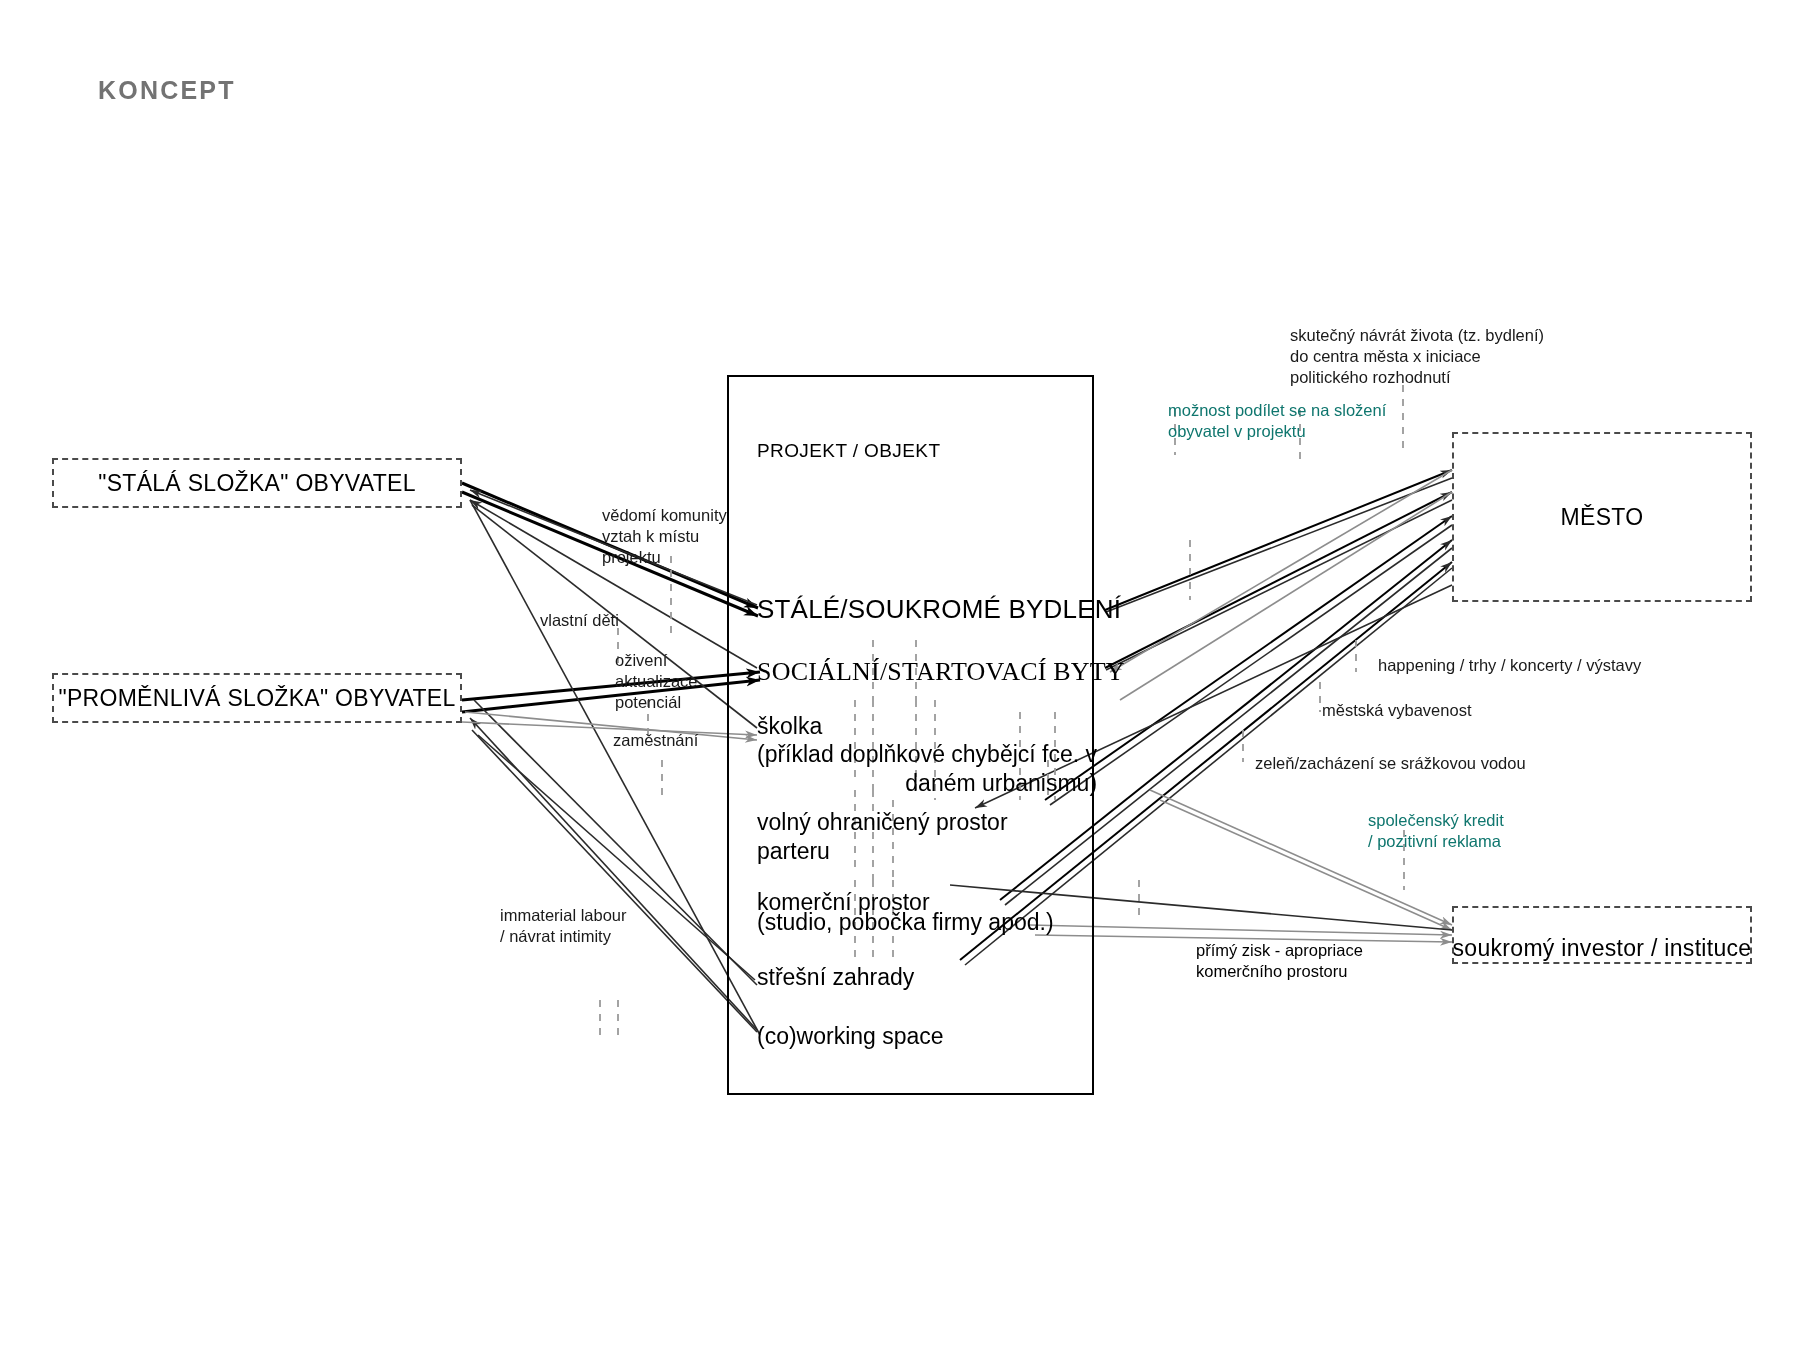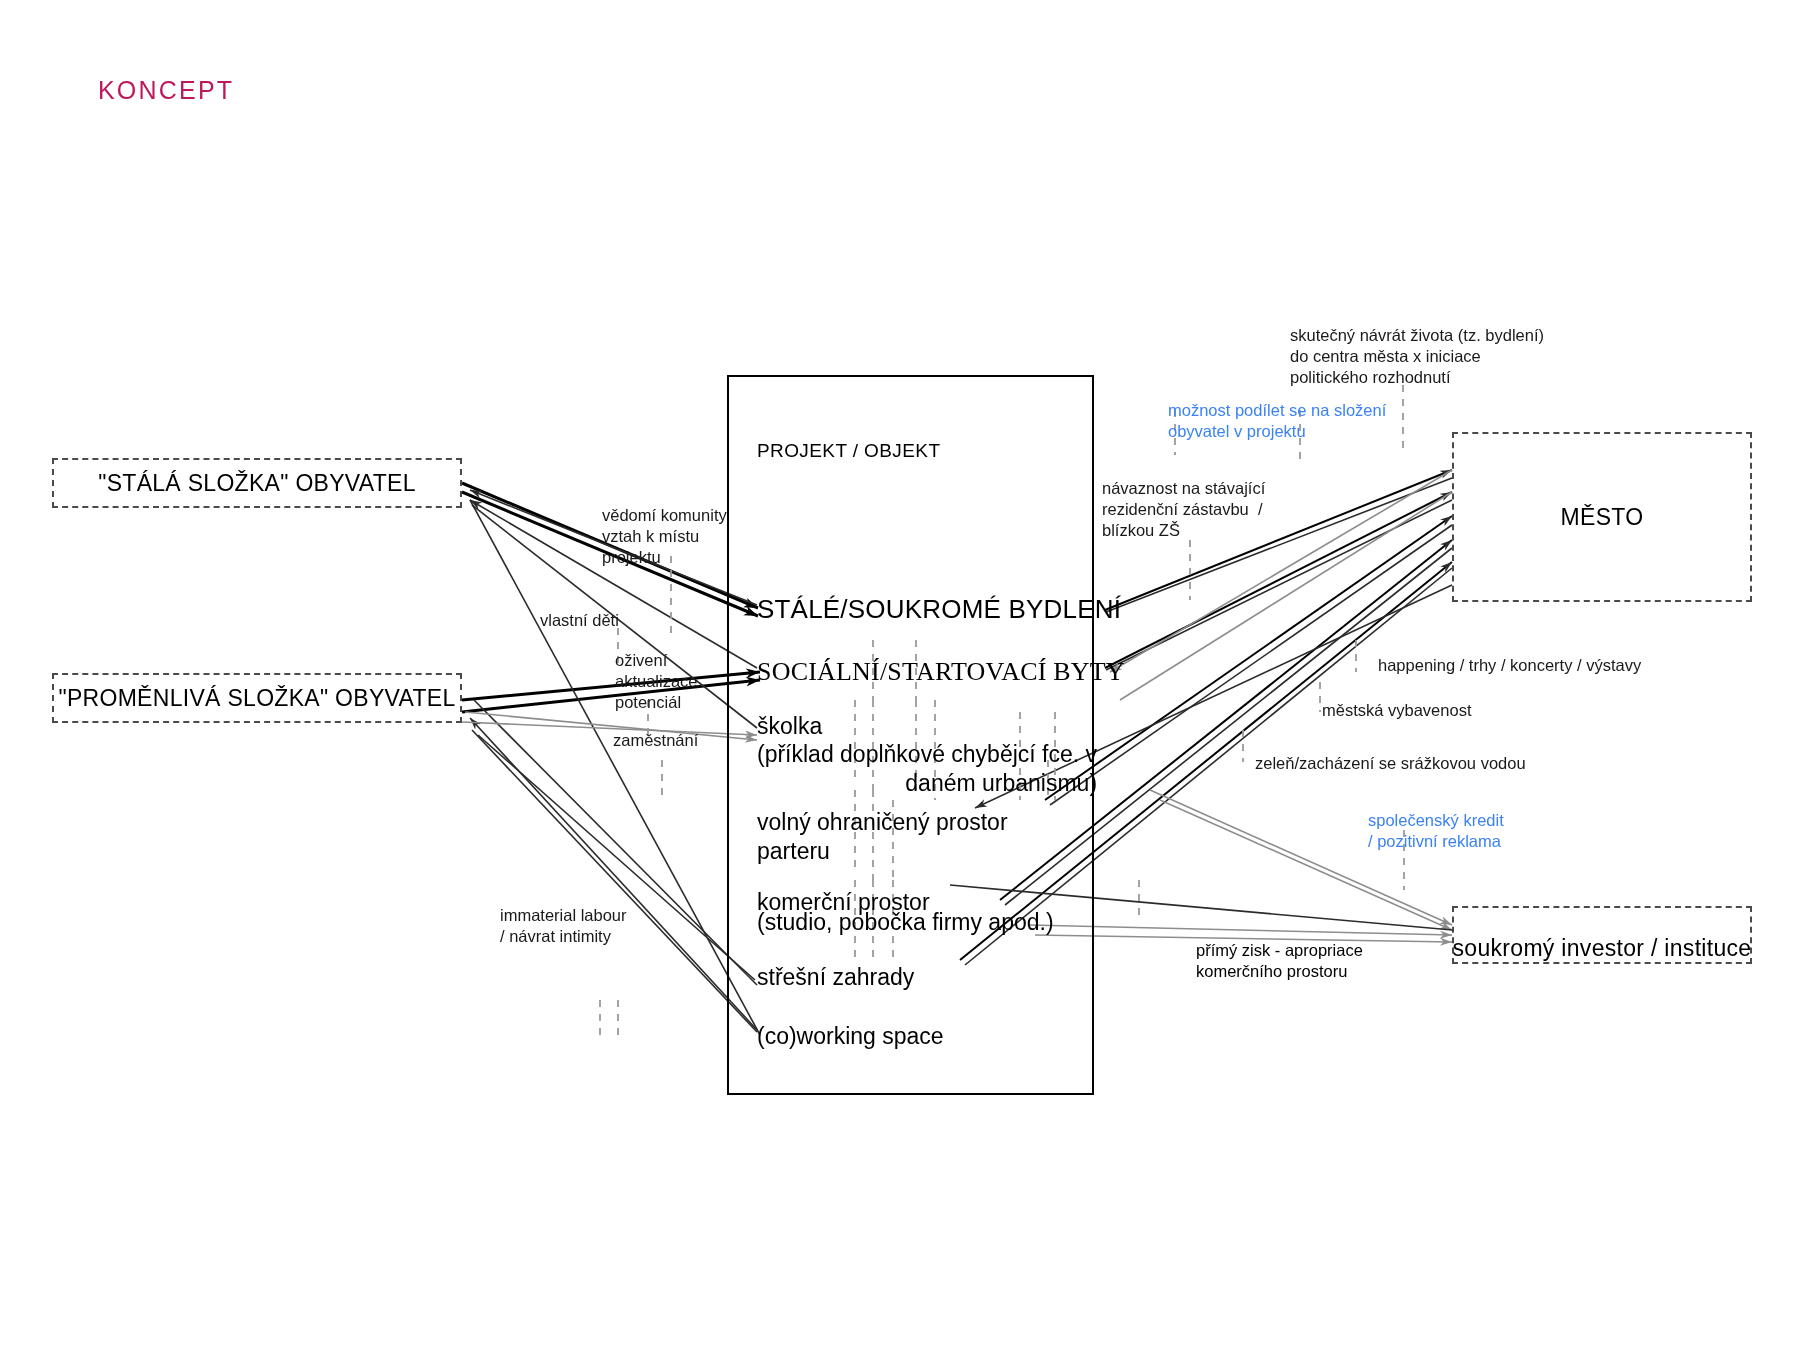--- a/index.html
+++ b/index.html
@@ -24,23 +24,23 @@
     top: 0;
     width: 1800px;
     height: 1350px;
     pointer-events: none;
   }
   .watermark {
     position: absolute;
     left: 98px;
     top: 76px;
     font-size: 25px;
-    font-weight: normal;
+    font-weight: bold;
     letter-spacing: 2.2px;
-    color: #be185d;
+    color: #737373;
   }
   .dbox {
     position: absolute;
     border: 2px dashed #4a4a4a;
     box-sizing: border-box;
     display: flex;
     align-items: center;
     justify-content: center;
     background: transparent;
   }
@@ -72,21 +72,21 @@
     letter-spacing: 0.2px;
   }
   .note {
     position: absolute;
     font-size: 16.5px;
     line-height: 21px;
     white-space: pre;
     color: #1a1a1a;
   }
   .note.grey {
-    color: #3b82f6;
+    color: #0f766e;
   }
   .note.mid {
     color: #000000;
   }
 </style>
 </head>
 <body>
 
 <div id="canvas">
 
@@ -260,23 +260,20 @@
   <div class="note" style="left:500px; top:905px;">immaterial labour
 / návrat intimity</div>
 
   <div class="note" style="left:1290px; top:325px;">skutečný návrát života (tz. bydlení)
 do centra města x iniciace
 politického rozhodnutí</div>
 
   <div class="note grey" style="left:1168px; top:400px;">možnost podílet se na složení
 obyvatel v projektu</div>
 
-  <div class="note" style="left:1102px; top:478px;">návaznost na stávající
-rezidenční zástavbu  /
-blízkou ZŠ</div>
 
   <div class="note" style="left:1378px; top:655px;">happening / trhy / koncerty / výstavy</div>
 
   <div class="note" style="left:1322px; top:700px;">městská vybavenost</div>
 
   <div class="note" style="left:1255px; top:753px;">zeleň/zacházení se srážkovou vodou</div>
 
   <div class="note grey" style="left:1368px; top:810px;">společenský kredit
 / pozitivní reklama</div>
 

